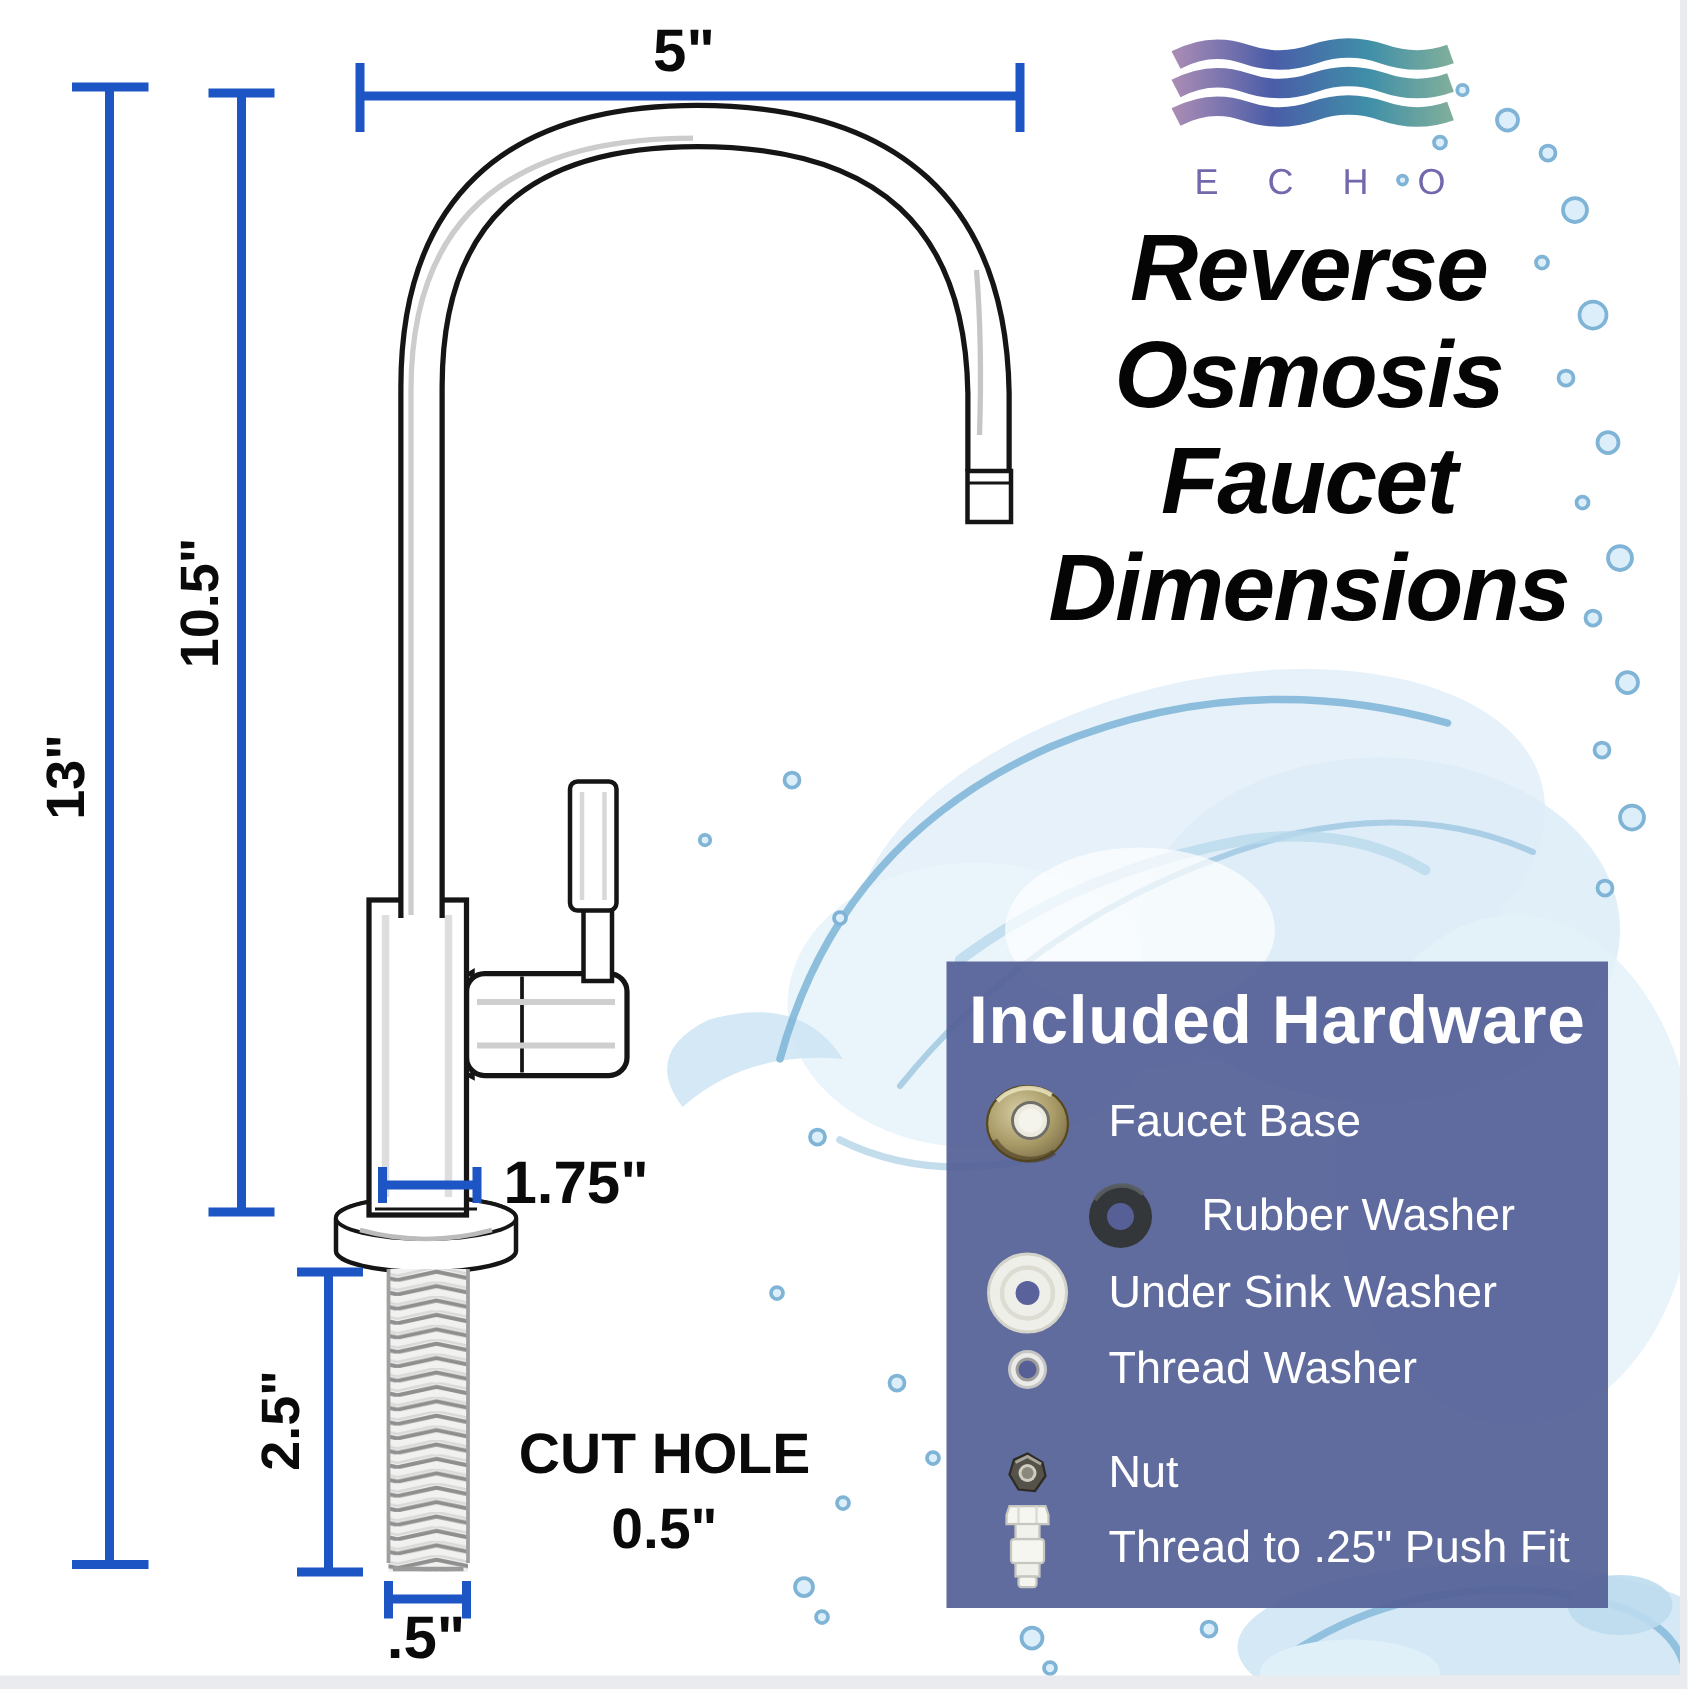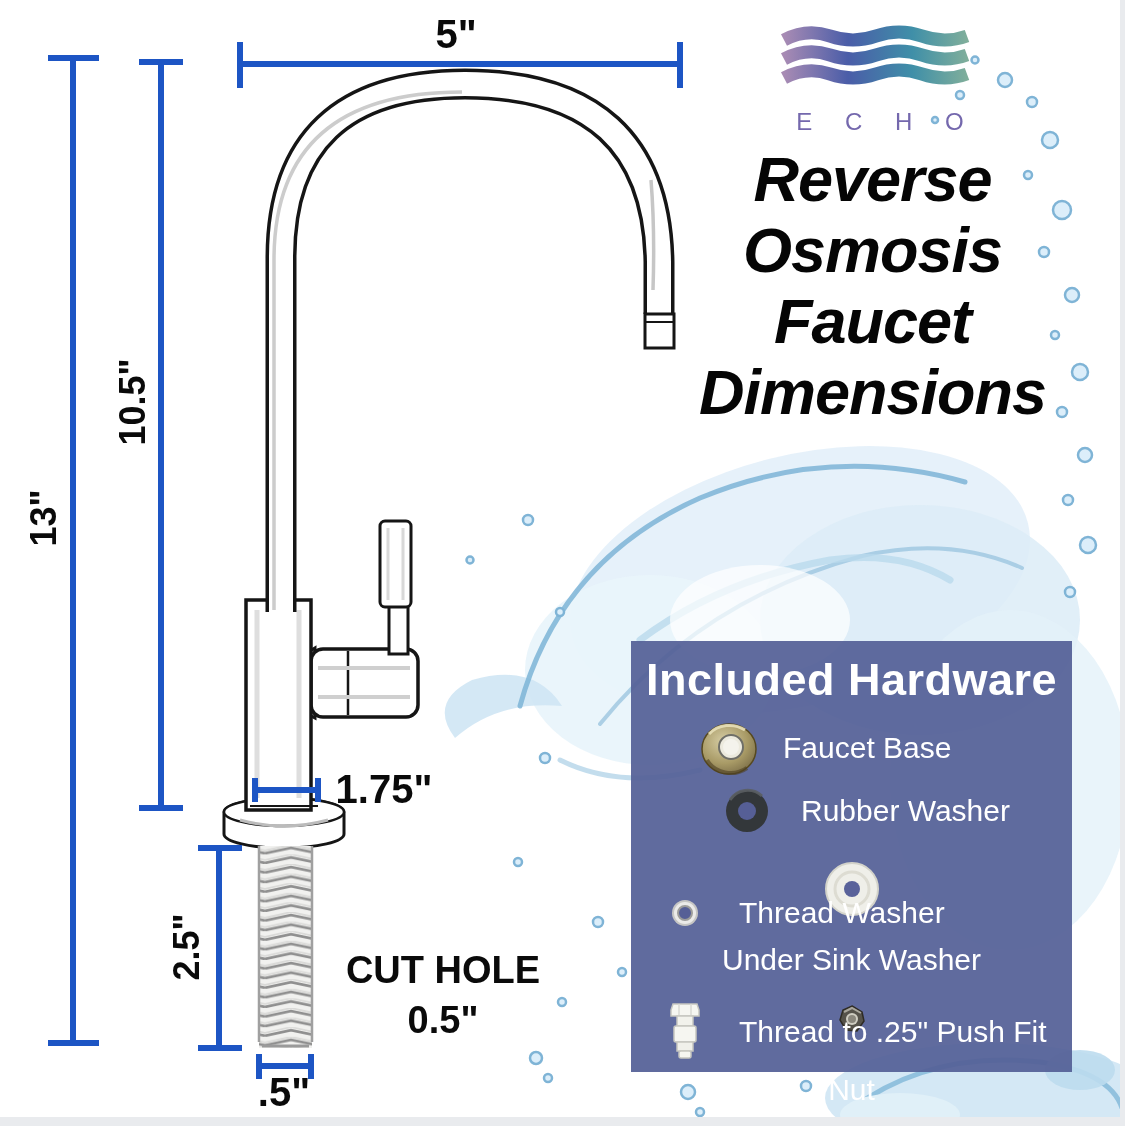--- a/index.html
+++ b/index.html
@@ -193,21 +193,21 @@
   <div id="title">
     <div>Reverse</div>
     <div>Osmosis</div>
     <div>Faucet</div>
     <div>Dimensions</div>
   </div>
 
   <div id="panel">
     <div class="panel-title">Included Hardware</div>
 
-    <div class="hw-row" style="top:74px;height:66px;padding-left:44px;">
+    <div class="hw-row" style="top:74px;height:66px;">
       <span class="hw-icon">
         <svg width="64" height="64" viewBox="0 0 64 64">
           <ellipse cx="32" cy="33" rx="27" ry="25" fill="url(#goldGrad)" stroke="#57491f" stroke-width="1.5"></ellipse>
           <path d="M10 44 A27 25 0 0 0 50 52" fill="none" stroke="#4c4022" stroke-width="4" opacity="0.6"></path>
           <path d="M12 18 A27 25 0 0 1 48 14" fill="none" stroke="#e7dfb8" stroke-width="3" opacity="0.9"></path>
           <circle cx="34" cy="31" r="12" fill="#eceade" stroke="#6f6f68" stroke-width="2"></circle>
           <circle cx="34" cy="31" r="8" fill="#f4f3ec"></circle>
         </svg>
       </span>
       <span class="hw-label">Faucet Base</span>
@@ -217,21 +217,21 @@
       <span class="hw-icon">
         <svg width="46" height="46" viewBox="0 0 46 46">
           <circle cx="23" cy="23" r="21" fill="#33373a"></circle>
           <path d="M6 12 A21 21 0 0 1 38 8" fill="none" stroke="#5a5e62" stroke-width="3" opacity="0.9"></path>
           <circle cx="23" cy="23" r="9" fill="#565f96"></circle>
         </svg>
       </span>
       <span class="hw-label">Rubber Washer</span>
     </div>
 
-    <div class="hw-row" style="top:194px;height:54px;flex-direction:column;">
+    <div class="hw-row" style="top:194px;height:54px;">
       <span class="hw-icon">
         <svg width="56" height="56" viewBox="0 0 56 56">
           <circle cx="28" cy="28" r="26" fill="#efefe9" stroke="#d3d3ca" stroke-width="2"></circle>
           <circle cx="28" cy="28" r="17" fill="none" stroke="#dddcd2" stroke-width="3"></circle>
           <circle cx="28" cy="28" r="8" fill="#59629a"></circle>
         </svg>
       </span>
       <span class="hw-label">Under Sink Washer</span>
     </div>
 
@@ -240,21 +240,21 @@
         <svg width="30" height="30" viewBox="0 0 30 30">
           <circle cx="15" cy="15" r="13" fill="#c6c6c4"></circle>
           <circle cx="15" cy="15" r="11" fill="#ebebe9"></circle>
           <circle cx="15" cy="15" r="7" fill="#565f96" stroke="#9d9d9b" stroke-width="2"></circle>
         </svg>
       </span>
       <span class="hw-label">Thread Washer</span>
     </div>
 
 
-    <div class="hw-row" style="top:324px;height:34px;flex-direction:column;">
+    <div class="hw-row" style="top:324px;height:34px;">
       <span class="hw-icon">
         <svg width="28" height="28" viewBox="0 0 28 28">
           <polygon points="14,1 24,7 26,16 19,26 8,25 2,15 5,5" fill="#55524a" stroke="#2e2b24" stroke-width="1.5"></polygon>
           <path d="M6 7 L14 3 L23 8" fill="none" stroke="#a9a69c" stroke-width="2"></path>
           <circle cx="14" cy="14" r="6" fill="#cfcdc2"></circle>
           <circle cx="14" cy="14" r="4" fill="#6b6least" opacity="0"></circle>
           <circle cx="14" cy="14" r="4" fill="#8a877d"></circle>
         </svg>
       </span>
       <span class="hw-label">Nut</span>

